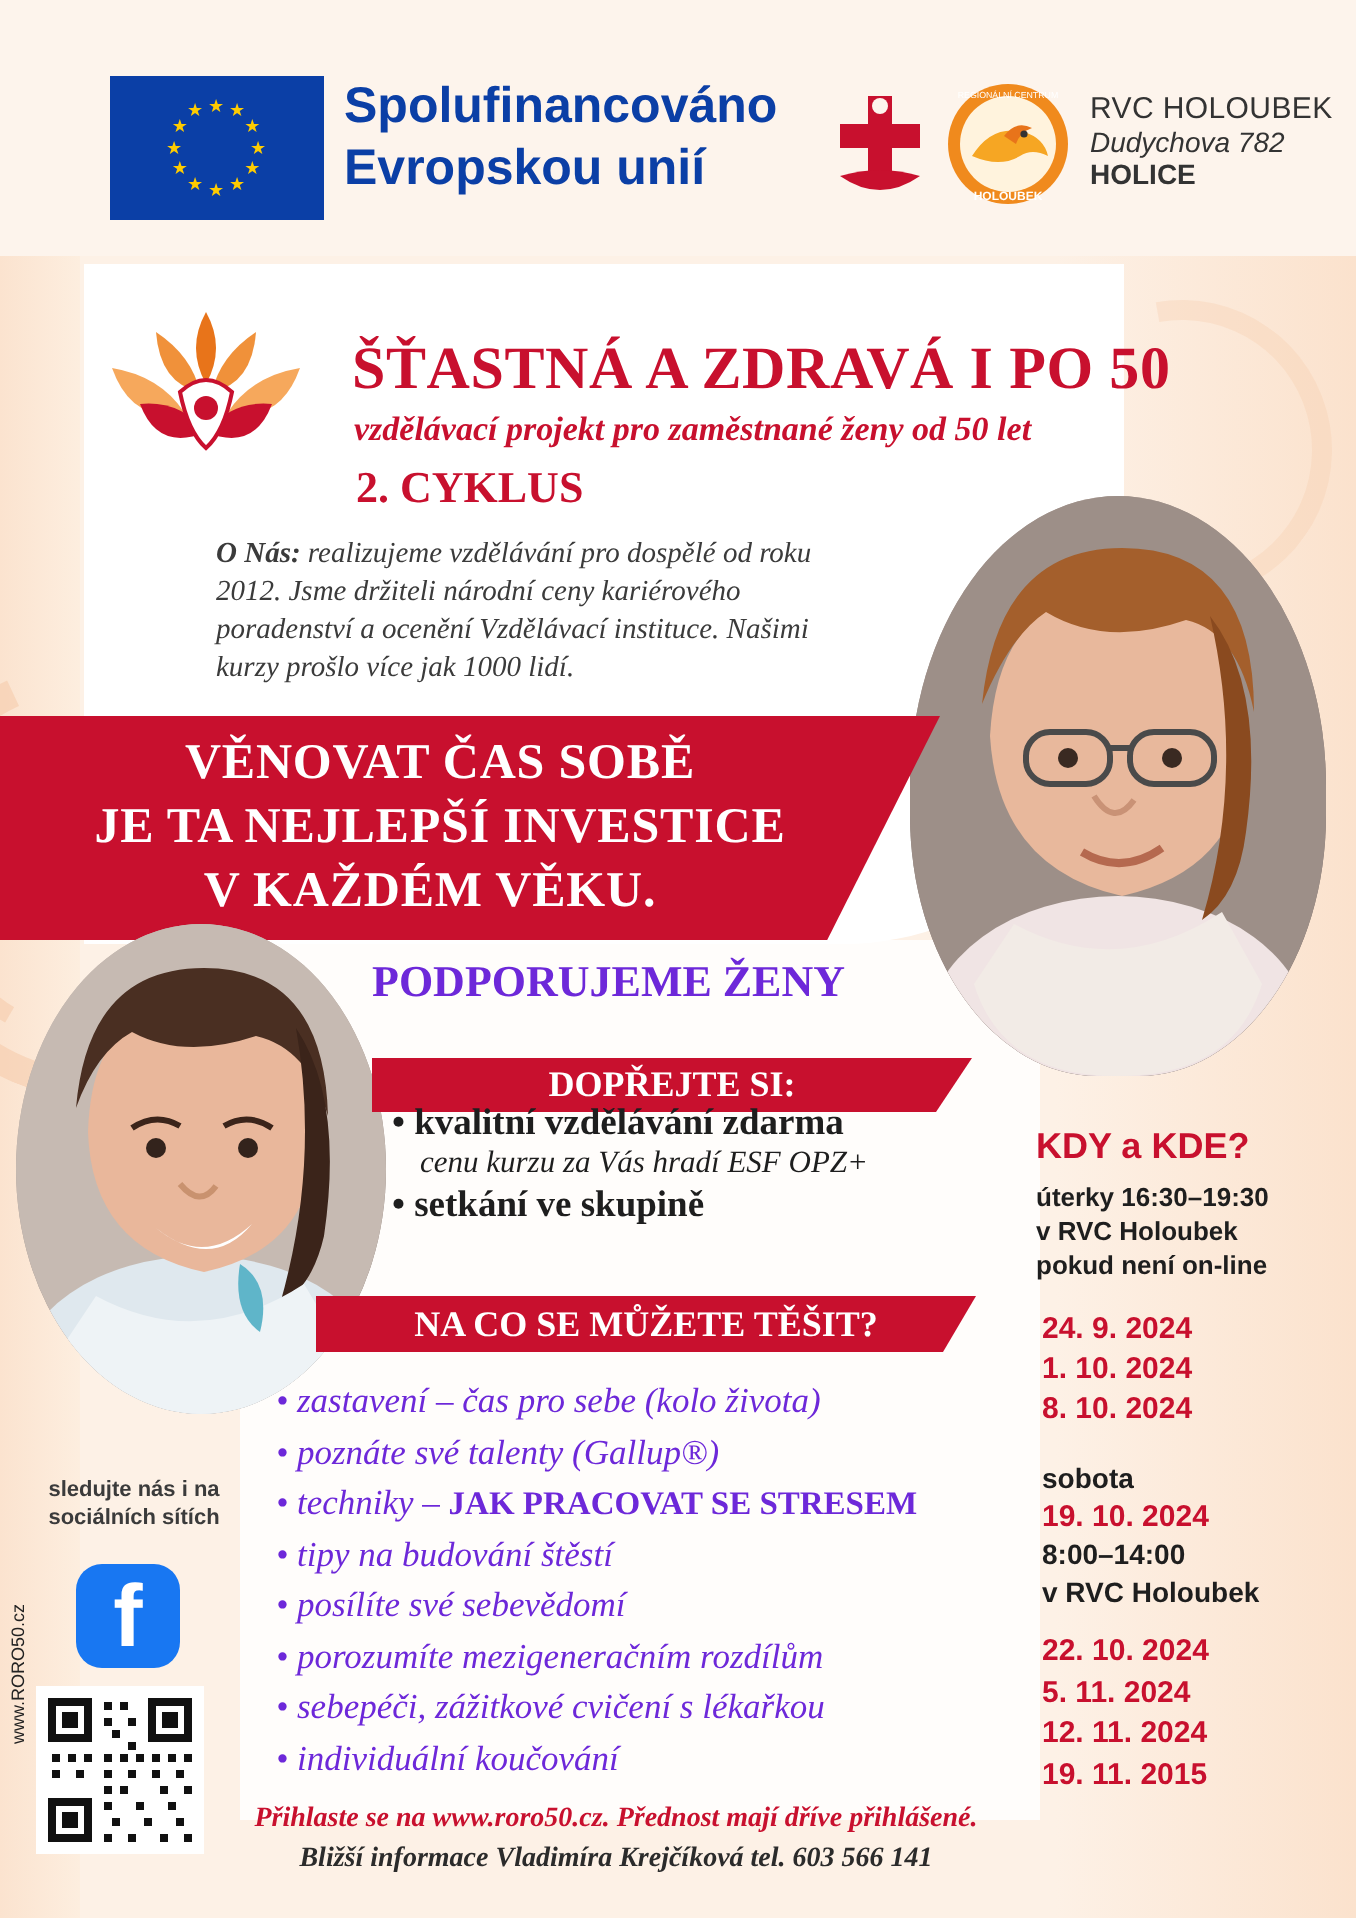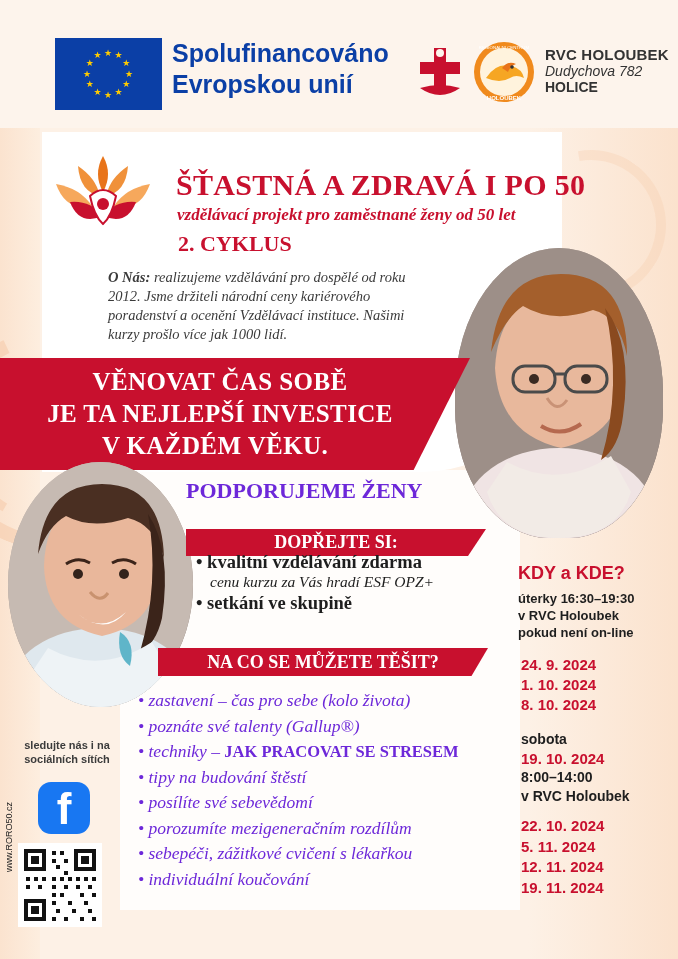--- a/index.html
+++ b/index.html
@@ -79,21 +79,21 @@
     position: absolute; left: 414px; top: 44px; width: 52px; height: 62px;
   }
   .rvc-logo {
     position: absolute; left: 472px; top: 40px; width: 64px; height: 66px;
   }
   .rvc-text {
     position: absolute; left: 545px; top: 46px;
     font-family: "Liberation Sans", sans-serif;
     color: #333;
   }
-  .rvc-text .l1 { font-weight: bold; font-size: 15px; letter-spacing: .2px; }
+  .rvc-text .l1 { font-weight: normal; font-size: 15px; letter-spacing: .2px; }
   .rvc-text .l2 { font-style: italic; font-size: 14px; }
   .rvc-text .l3 { font-weight: bold; font-size: 14px; }
 
   
   .lotus { position: absolute; left: 44px; top: 150px; width: 118px; height: 92px; }
 
   
   .title-main {
     position: absolute; left: 176px; top: 168px;
     font-family: "Liberation Serif", serif;
@@ -399,21 +399,21 @@
   <div class="sobota">
     <div>sobota</div>
     <div class="red">19. 10. 2024</div>
     <div>8:00–14:00</div>
     <div>v RVC Holoubek</div>
   </div>
   <div class="dates2" id="dates-group-2">
       <div>22. 10. 2024</div>
       <div>5. 11. 2024</div>
       <div>12. 11. 2024</div>
-      <div>19. 11. 2024</div>
+      <div>19. 11. 2015</div>
     </div>
 
   <div class="follow">
     <div>sledujte nás i na</div>
     <div>sociálních sítích</div>
   </div>
   <div class="fb">f</div>
 
   <svg class="qr" viewBox="0 0 84 84">
     <rect width="84" height="84" fill="#ffffff"></rect>
@@ -459,14 +459,18 @@
         <rect x="54" y="66" width="4" height="4"></rect>
       <rect x="70" y="66" width="4" height="4"></rect>
         <rect x="34" y="74" width="4" height="4"></rect>
         <rect x="46" y="74" width="4" height="4"></rect>
       <rect x="62" y="74" width="4" height="4"></rect>
         <rect x="74" y="74" width="4" height="4"></rect>
     </g>
   </svg>
   <div class="qr-label">www.RORO50.cz</div>
 
+  <div class="footer">
+    <div>Přihlaste se na www.roro50.cz. Přednost mají dříve přihlášené.</div>
+    <div class="dark">Bližší informace Vladimíra Krejčíková tel. 603 566 141</div>
+  </div>
 
 </div>
 
 </body></html>

